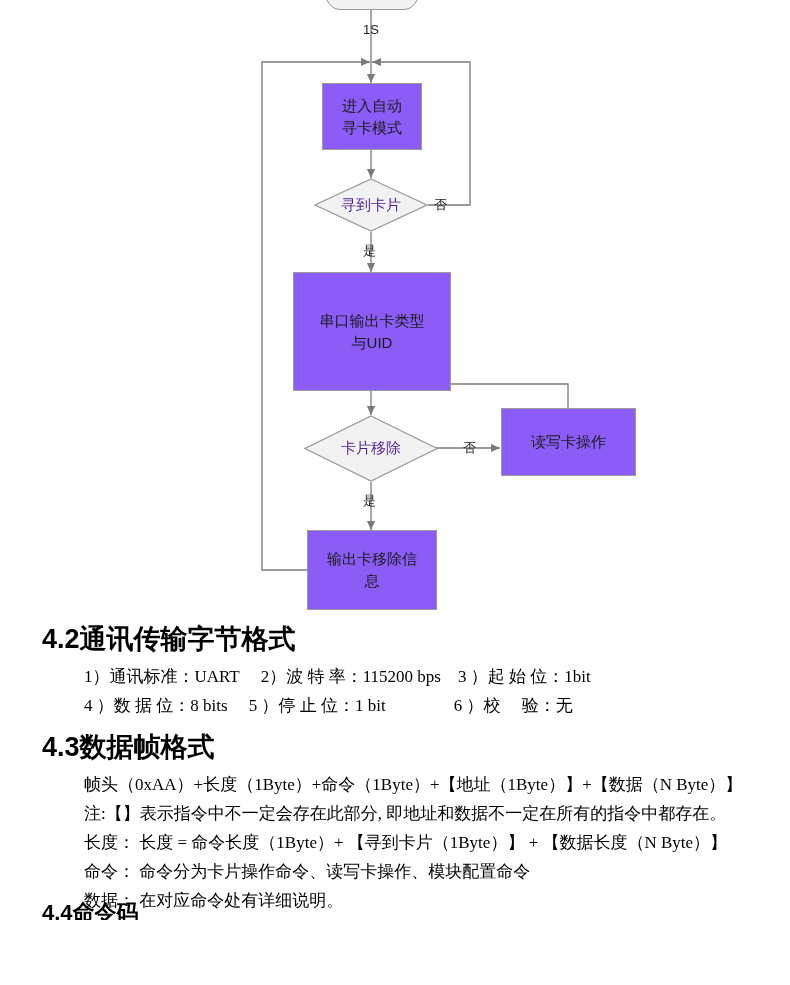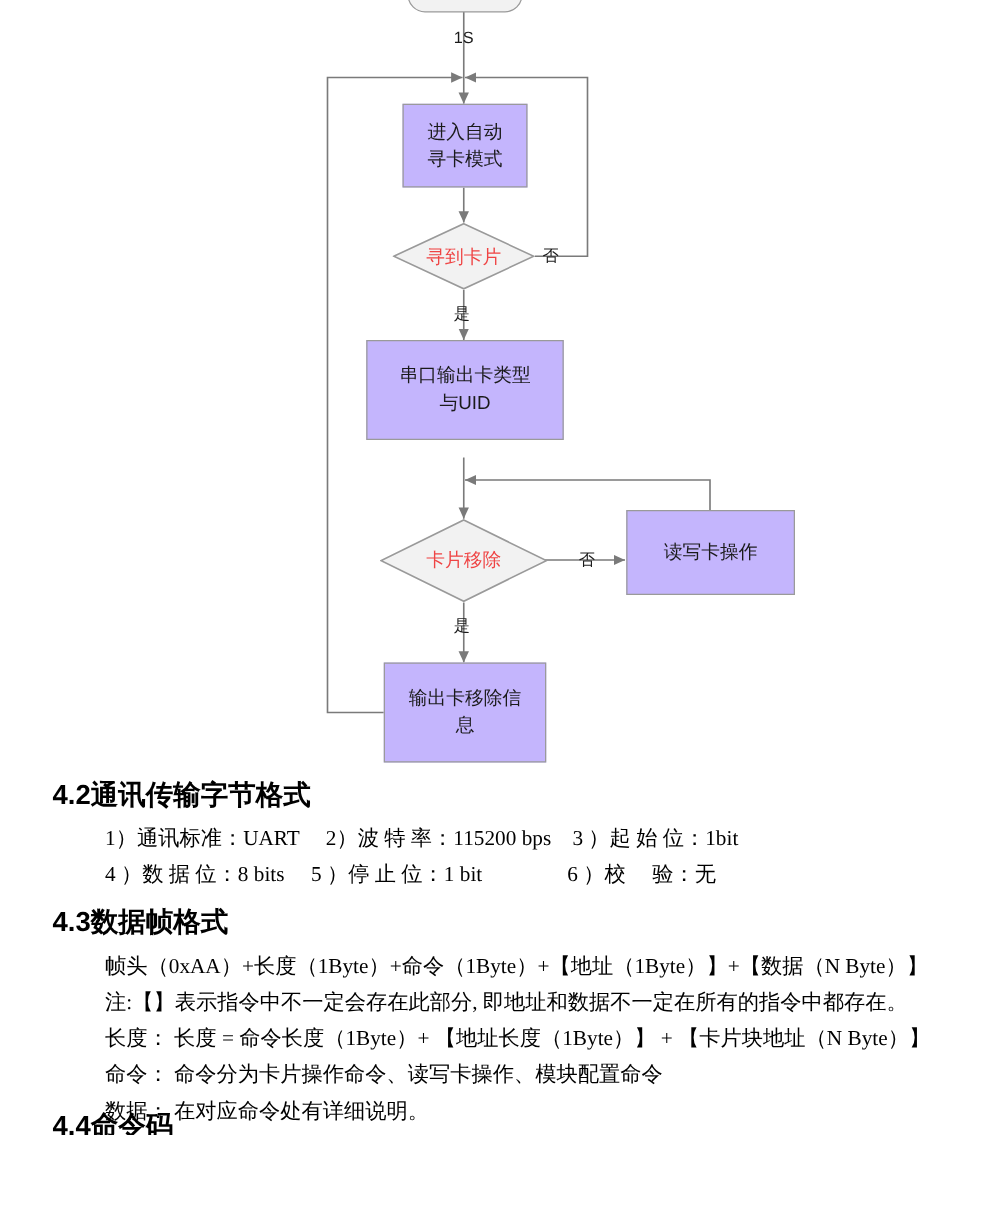--- a/index.html
+++ b/index.html
@@ -33,21 +33,21 @@
     display: flex;
     align-items: center;
     justify-content: center;
     text-align: center;
     font-family: "Liberation Sans", sans-serif;
     font-size: 15px;
     line-height: 22px;
     color: #1a1a1a;
   }
   .box {
-    background: #c4b5fd;
+    background: #8b5cf6;
     border: 1px solid #9a9a9a;
   }
   .rounded {
     background: #f2f2f2;
     border: 1px solid #9a9a9a;
     border-radius: 14px;
   }
   .diamond-wrap {
     position: absolute;
   }
@@ -55,38 +55,38 @@
     position: absolute;
     left: 0;
     top: 0;
     width: 100%;
     height: 100%;
     display: flex;
     align-items: center;
     justify-content: center;
     font-family: "Liberation Sans", sans-serif;
     font-size: 15px;
-    color: #ef4444;
+    color: #4c1d95;
   }
   .edge-label {
     position: absolute;
     font-family: "Liberation Sans", sans-serif;
     font-size: 13px;
     color: #1a1a1a;
   }
 
   
   .content {
     position: relative;
     padding: 0 40px 0 42px;
   }
   h2.section {
     font-family: "Liberation Sans", sans-serif;
     font-weight: bold;
-    font-size: 22px;
+    font-size: 27px;
     margin: 6px 0 6px 0;
     letter-spacing: 0px;
   }
   h2.section.tight {
     margin-top: 10px;
   }
   .para {
     font-size: 17px;
     line-height: 27px;
     margin: 0 0 2px 0;
@@ -153,21 +153,21 @@
   <div class="diamond-wrap" style="left:314px; top:178px; width:114px; height:54px;">
     <svg width="114" height="54">
       <polygon points="57,1 113,27 57,53 1,27" fill="#f2f2f2" stroke="#9a9a9a" stroke-width="1.3"></polygon>
     </svg>
     <div class="diamond-label">寻到卡片</div>
   </div>
 
   <div class="edge-label" style="left:434px; top:196px;">否</div>
   <div class="edge-label" style="left:363px; top:242px;">是</div>
 
-  <div class="node box" style="left:293px; top:272px; width:158px; height:80px; white-space:pre-line;">
+  <div class="node box" style="left:293px; top:272px; width:158px; height:119px; white-space:pre-line;">
     <span>串口输出卡类型
 与UID</span>
   </div>
 
   <div class="diamond-wrap" style="left:304px; top:415px; width:134px; height:67px;">
     <svg width="134" height="67">
       <polygon points="67,1 133,33.5 67,66 1,33.5" fill="#f2f2f2" stroke="#9a9a9a" stroke-width="1.3"></polygon>
     </svg>
     <div class="diamond-label">卡片移除</div>
   </div>
@@ -188,18 +188,18 @@
 
 <div class="content">
 
   <h2 class="section">4.2通讯传输字节格式</h2>
   <p class="para">1）通讯标准：UART　 2）波 特 率：115200 bps　3 ）起 始 位：1bit</p>
   <p class="para">4 ）数 据 位：8 bits　 5 ）停 止 位：1 bit　　　　6 ）校　 验：无</p>
 
   <h2 class="section tight">4.3数据帧格式</h2>
   <p class="para">帧头（0xAA）+长度（1Byte）+命令（1Byte）+【地址（1Byte）】+【数据（N Byte）】</p>
   <p class="para">注:【】表示指令中不一定会存在此部分, 即地址和数据不一定在所有的指令中都存在。</p>
-  <p class="para">长度： 长度 = 命令长度（1Byte）+ 【地址长度（1Byte）】 + 【卡片块地址（N Byte）】</p>
+  <p class="para">长度： 长度 = 命令长度（1Byte）+ 【寻到卡片（1Byte）】 + 【数据长度（N Byte）】</p>
   <p class="para">命令： 命令分为卡片操作命令、读写卡操作、模块配置命令</p>
   <p class="para">数据： 在对应命令处有详细说明。</p>
 
   <div class="cut-off">4.4命令码</div>
 </div>
 
 </body></html>

